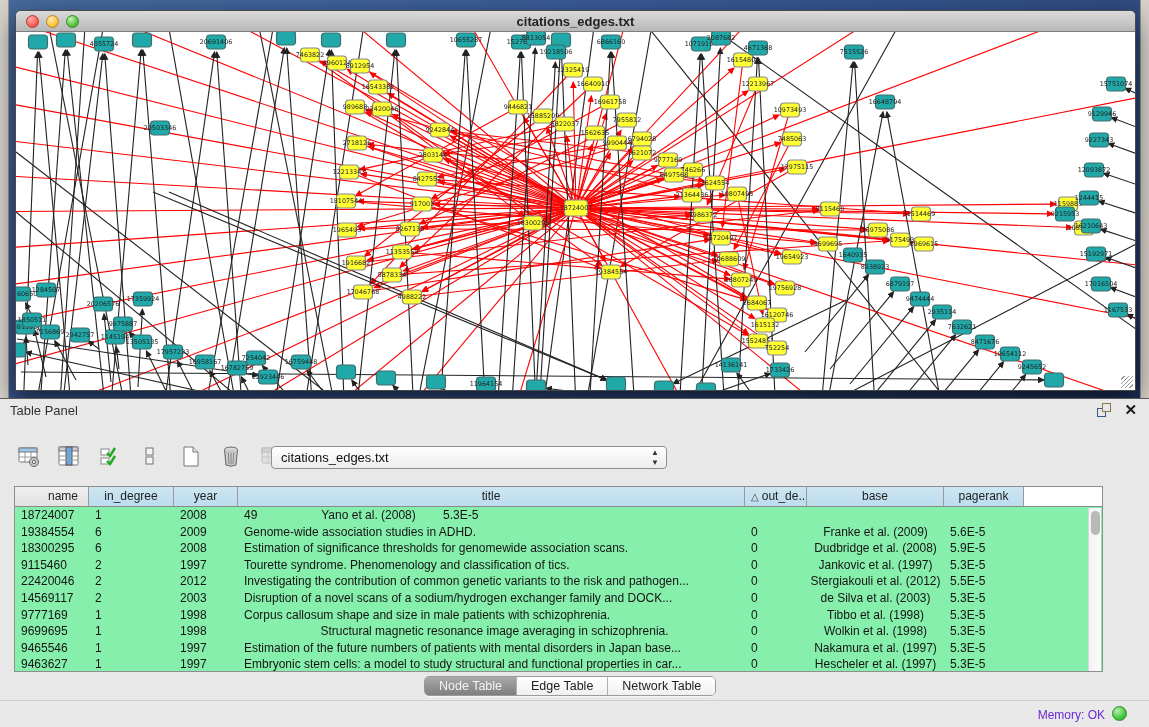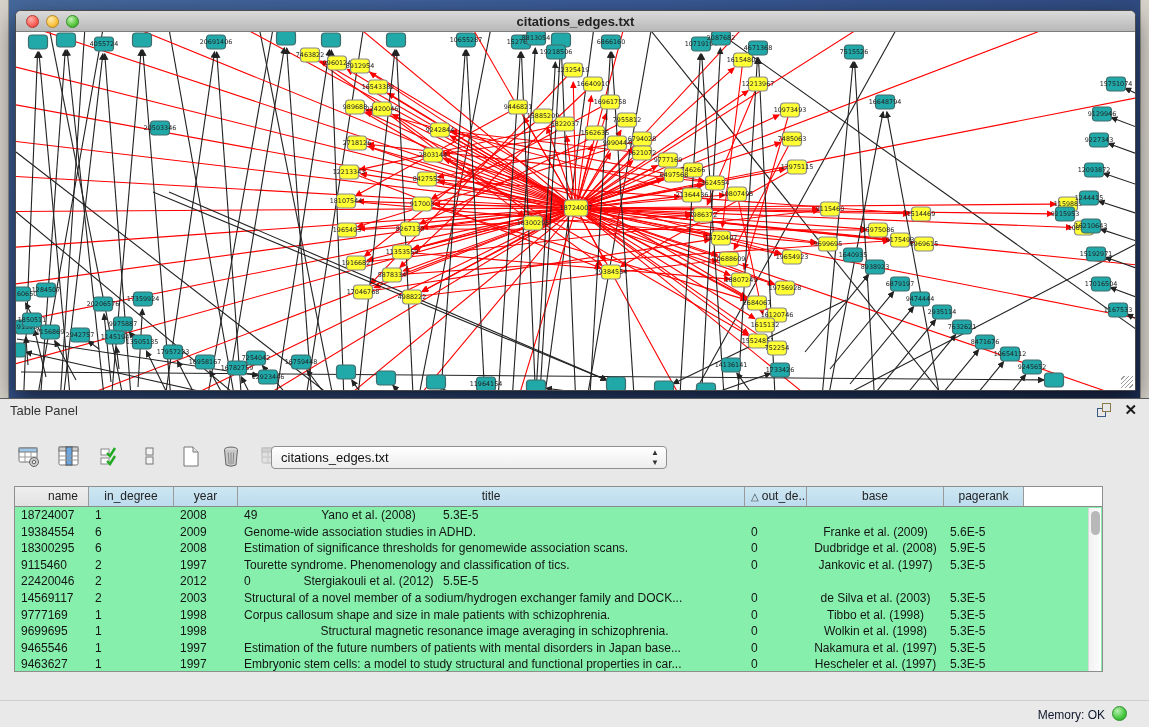--- a/index.html
+++ b/index.html
@@ -74,21 +74,21 @@
               border:1px solid #9a9a9a; border-radius:5px; overflow:hidden;
               box-shadow:0 1px 1px rgba(255,255,255,.7); }
   .seg { font-size:12.5px; line-height:19px; padding:0 14px; cursor:pointer;
          background:linear-gradient(#ffffff,#f0f0f0); color:#222; border-right:1px solid #b0b0b0; }
   .seg:last-child { border-right:none; }
   .seg.selected { background:linear-gradient(#a9a9a9,#7f7f7f); color:#f4f4f4; }
 
   
   .statusbar { position:absolute; left:0; top:700px; width:1149px; height:27px;
                background:#e9e9e9; border-top:1px solid #cfcfcf; }
-  .mem-label { position:absolute; right:44px; top:7px; font-size:12px; color:#0f172a; }
+  .mem-label { position:absolute; right:44px; top:7px; font-size:12px; color:#6d28d9; }
   .mem-dot { position:absolute; right:22px; top:5px; width:15px; height:15px; border-radius:50%;
              background:radial-gradient(circle at 35% 30%,#b9f0b0,#44c73e 60%,#23a01f);
              border:1px solid #2d8f28; cursor:pointer; }
 </style>
 </head>
 <body>
 
 <div class="desktop">
   <div class="side-strip left"></div>
   <div class="side-strip right"></div>
@@ -983,29 +983,30 @@
           <div class="td" style="width: 64px;">1997</div>
           <div class="td" style="width: 507px;">Tourette syndrome. Phenomenology and classification of tics.</div>
           <div class="td" style="width: 62px;">0</div>
           <div class="td center" style="width: 137px;">Jankovic et al. (1997)</div>
           <div class="td" style="width: 80px;">5.3E-5</div>
         </div>
         <div class="tr">
           <div class="td" style="width: 74px;">22420046</div>
           <div class="td" style="width: 85px;">2</div>
           <div class="td" style="width: 64px;">2012</div>
+          <div class="td" style="width: 507px;">Investigating the contribution of common genetic variants to the risk and pathogen...</div>
           <div class="td" style="width: 62px;">0</div>
           <div class="td center" style="width: 137px;">Stergiakouli et al. (2012)</div>
           <div class="td" style="width: 80px;">5.5E-5</div>
         </div>
         <div class="tr">
           <div class="td" style="width: 74px;">14569117</div>
           <div class="td" style="width: 85px;">2</div>
           <div class="td" style="width: 64px;">2003</div>
-          <div class="td" style="width: 507px;">Structural of a novel member of a sodium/hydrogen exchanger family and DOCK...</div>
+          <div class="td" style="width: 507px;">Disruption of a novel scans of a sodium/hydrogen exchanger family and DOCK...</div>
           <div class="td" style="width: 62px;">0</div>
           <div class="td center" style="width: 137px;">de Silva et al. (2003)</div>
           <div class="td" style="width: 80px;">5.3E-5</div>
         </div>
         <div class="tr">
           <div class="td" style="width: 74px;">9777169</div>
           <div class="td" style="width: 85px;">1</div>
           <div class="td" style="width: 64px;">1998</div>
           <div class="td" style="width: 507px;">Corpus callosum shape and size in male patients with schizophrenia.</div>
           <div class="td" style="width: 62px;">0</div>
@@ -1038,18 +1039,23 @@
           <div class="td" style="width: 62px;">0</div>
           <div class="td center" style="width: 137px;">Hescheler et al. (1997)</div>
           <div class="td" style="width: 80px;">5.3E-5</div>
         </div>
       </div>
     <div class="vscroll">
       <div class="vthumb"></div>
     </div>
   </div>
 
+  <div class="seg-tabs" id="segtabs">
+      <div class="seg selected">Node Table</div>
+      <div class="seg">Edge Table</div>
+      <div class="seg">Network Table</div>
+    </div>
 </div>
 
 <div class="statusbar">
   <span class="mem-label">Memory: OK</span>
   <span class="mem-dot"></span>
 </div>
 
 </body></html>

